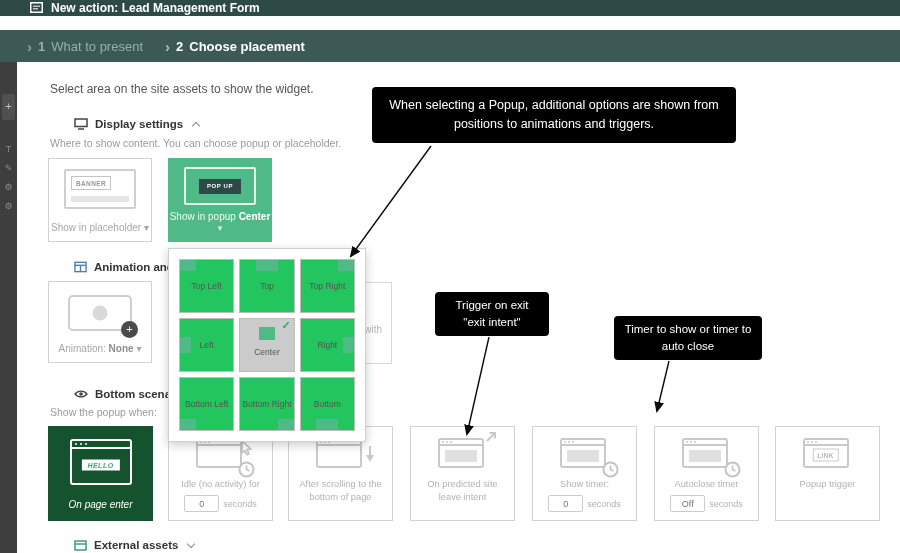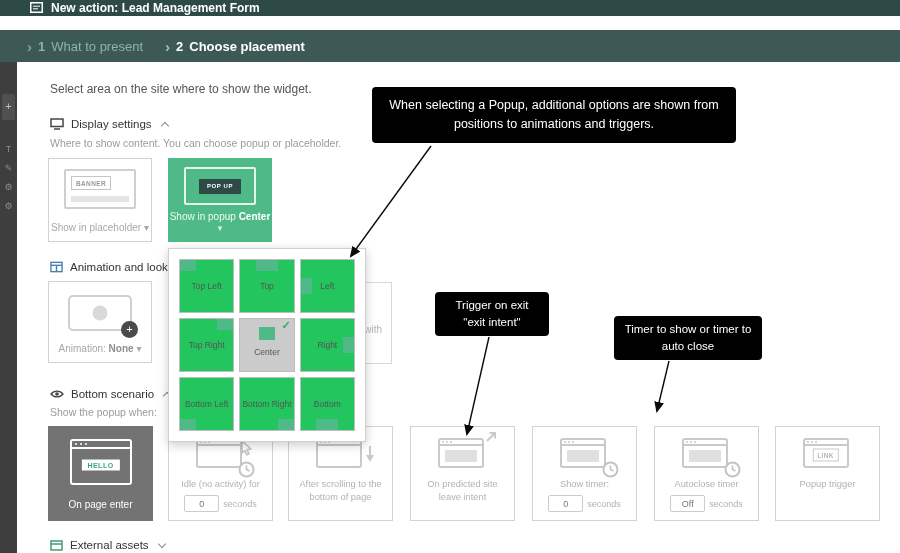--- a/index.html
+++ b/index.html
@@ -24,21 +24,21 @@
   .strip-plus { margin-top:32px; width:13px; height:26px; background:#505050; border-radius:2px;
     color:#c0c0c0; font-size:11px; text-align:center; line-height:24px; cursor:pointer; }
   .strip-icon { margin-top:9px; color:#8d8d8d; font-size:9px; cursor:pointer; line-height:10px; }
   .strip-icon.first { margin-top:24px; }
 
   
   .intro { position:absolute; left:50px; top:82px; font-size:12px; color:#555; }
 
   
   .sec-head { position:absolute; display:flex; align-items:center; gap:7px; font-size:11.5px;
-    font-weight:normal; color:#333; cursor:pointer; z-index:1; }
+    font-weight:bold; color:#333; cursor:pointer; z-index:1;margin-left:24px; }
   .sec-head svg { display:block; }
   .caret-up { width:6px; height:6px; border-left:1.5px solid #8a8a8a; border-top:1.5px solid #8a8a8a;
     transform:rotate(45deg); margin-top:3px; margin-left:3px; }
   .caret-dn { width:6px; height:6px; border-left:1.5px solid #8a8a8a; border-top:1.5px solid #8a8a8a;
     transform:rotate(225deg); margin-top:-3px; margin-left:3px; }
   .sec-sub { position:absolute; font-size:10.5px; color:#9b9b9b; z-index:1; }
 
   
   .card { position:absolute; width:104px; height:84px; background:#fff; border:1px solid #d2d2d2;
     display:flex; flex-direction:column; align-items:center; cursor:pointer; z-index:1; }
@@ -99,21 +99,21 @@
   .badge-clock { position:absolute; right:-9px; bottom:-8px; width:17px; height:17px; }
   .badge-cursor { position:absolute; right:-7px; top:2px; }
   .badge-scroll { position:absolute; right:-9px; top:8px; }
   .badge-leave { position:absolute; right:-9px; top:-9px; }
   .sc-label { font-size:9.3px; color:#b2b2b2; text-align:center; margin-top:8px; line-height:1.35; padding:0 7px; }
   .sc-input-row { margin-top:auto; margin-bottom:8px; display:flex; align-items:center; gap:4px; }
   .sc-input { width:35px; height:17px; border:1px solid #ccc; border-radius:2px; font-size:9px; text-align:center;
     color:#777; font-family:inherit; background:#fff; }
   .sc-unit { font-size:9px; color:#b2b2b2; }
 
-  .sc-green { background:#737373; border:none; }
+  .sc-green { background:#14532d; border:none;font-style:italic; }
   .hello-window { margin-top:13px; width:62px; height:46px; border:2px solid #fff; border-radius:3px; position:relative; }
   .hello-window::before { content:''; position:absolute; left:-2px; right:-2px; top:6px; border-top:2px solid #fff; }
   .hello-window::after { content:''; position:absolute; top:1.5px; left:3px; width:2.5px; height:2.5px; border-radius:50%;
     background:#fff; box-shadow:5px 0 0 #fff, 10px 0 0 #fff; }
   .hello-tag { position:absolute; left:50%; top:56%; transform:translate(-50%,-50%); background:#fff; color:#3da875;
     font-size:7px; font-weight:bold; padding:2px 6px; letter-spacing:.5px; }
   .sc-green .sc-label { color:#fff; font-size:10px; margin-top:auto; margin-bottom:10px; padding:0; }
   .link-tag { position:absolute; left:50%; top:58%; transform:translate(-50%,-50%); border:1px solid #c9c9c9;
     color:#b5b5b5; font-size:6.5px; font-weight:bold; padding:2px 4px; background:#fff; letter-spacing:.3px; }
 
@@ -155,21 +155,21 @@
 </div>
 
 <div class="side-strip">
   <div class="strip-plus">+</div>
   <div class="strip-icon first">T</div>
   <div class="strip-icon">✎</div>
   <div class="strip-icon">⚙</div>
   <div class="strip-icon">⚙</div>
 </div>
 
-<div class="intro">Select area on the site where to show the widget.</div>
+<div class="intro">Select area on the site assets to show the widget.</div>
 
 <div class="sec-head" style="left:50px;top:118px">
   <span>
     <svg width="14" height="12" viewBox="0 0 14 12">
         <rect x="1" y="1" width="12" height="7.5" fill="none" stroke="#444" stroke-width="1.5"></rect>
         <line x1="4" y1="11" x2="10" y2="11" stroke="#444" stroke-width="1.5"></line>
       </svg>
   </span>
   <span>Display settings</span>
   <span class="caret-up"></span>
@@ -229,26 +229,26 @@
 <div class="picker">
   <div class="cell">
     <div class="marker m-tl"></div>
     <span>Top Left</span>
   </div>
   <div class="cell">
     <div class="marker m-t"></div>
     <span>Top</span>
   </div>
   <div class="cell">
+    <div class="marker m-tr"></div>
+    <span>Top Right</span>
+  </div>
+  <div class="cell">
     <div class="marker m-l"></div>
     <span>Left</span>
-  </div>
-  <div class="cell">
-    <div class="marker m-tr"></div>
-    <span>Top Right</span>
   </div>
   <div class="cell selected">
     <div class="marker m-c"></div>
     <span class="check">✓</span>
     <span style="margin-top:14px">Center</span>
   </div>
   <div class="cell">
     <div class="marker m-r"></div>
     <span>Right</span>
   </div>

